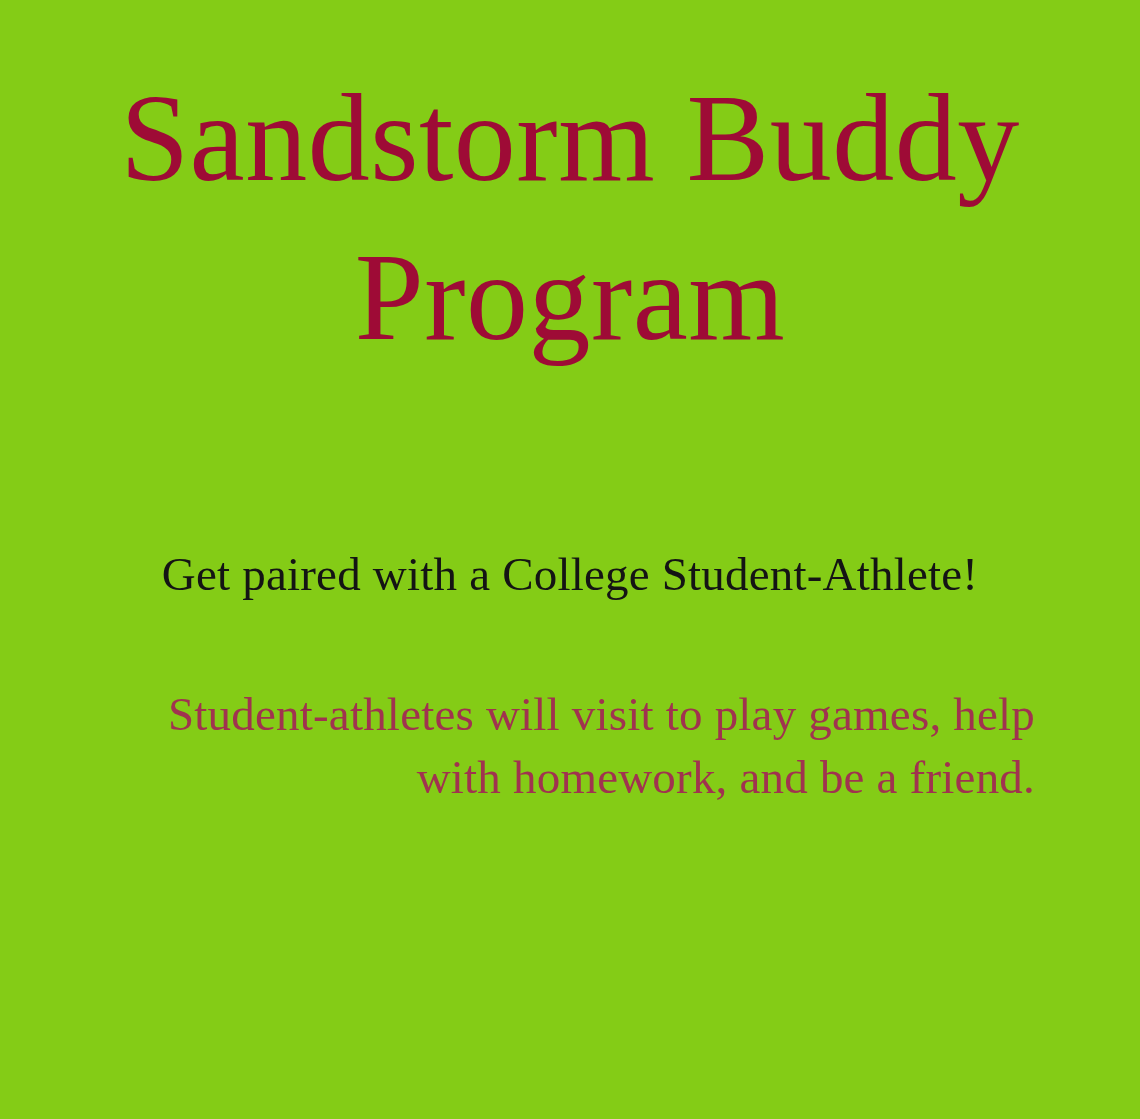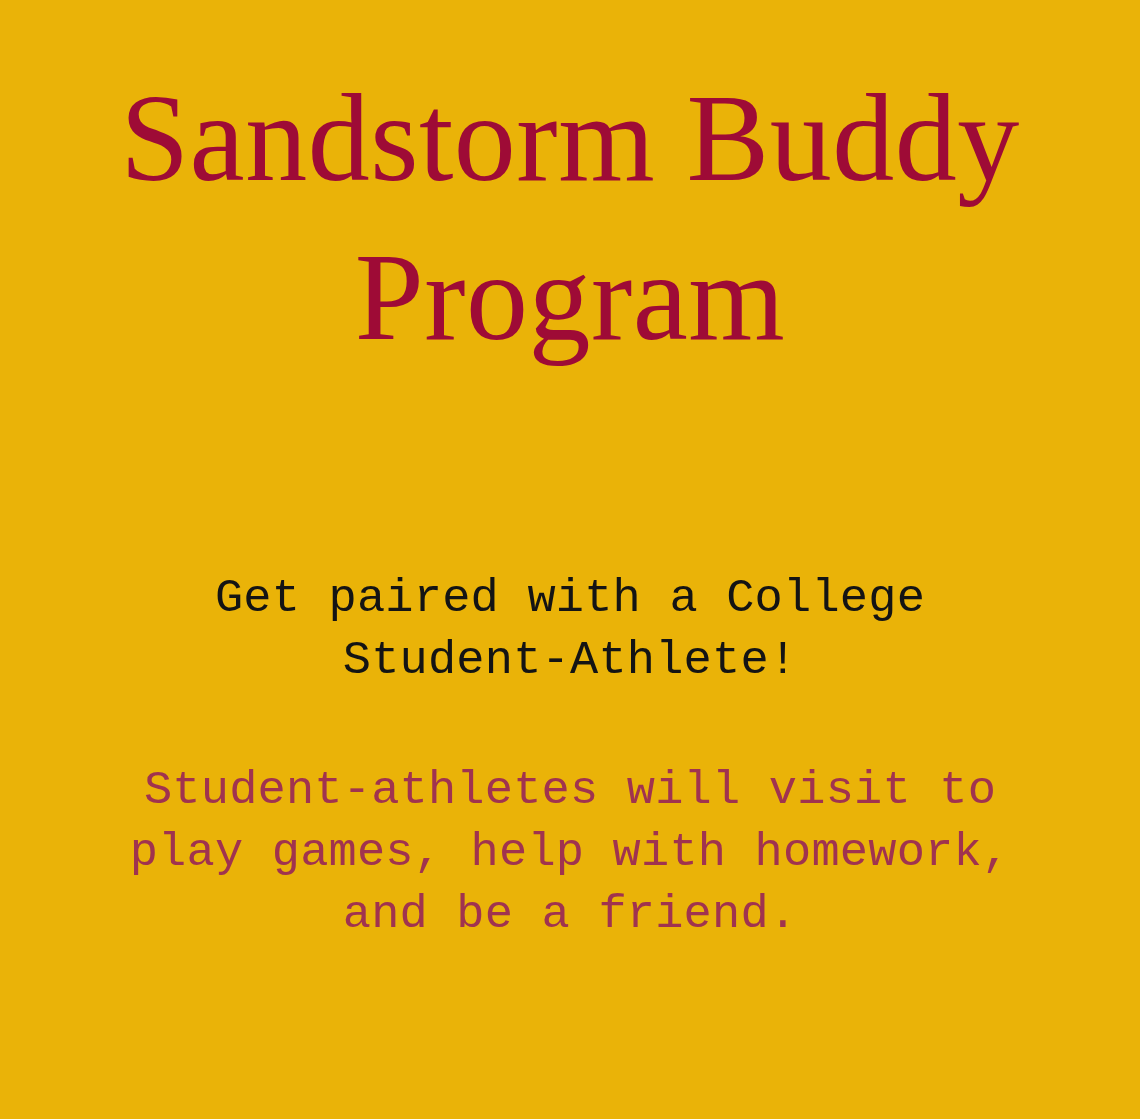--- a/index.html
+++ b/index.html
@@ -12,26 +12,25 @@
     height: 1119px;
     font-family: "Liberation Serif", "DejaVu Serif", serif;
     -webkit-font-smoothing: antialiased;
     overflow: hidden;
   }
 
   .flyer {
     box-sizing: border-box;
     width: 1140px;
     height: 1119px;
-    background: #eab308;
+    background: #84cc16;
     padding: 60px 40px 0 40px;
     display: flex;
     flex-direction: column;
     align-items: center;
-    gap: 36px;
   }
 
   .flyer-title {
     margin: 0;
     padding: 0;
     color: #9e0b36;
     font-family: "Liberation Serif", "DejaVu Serif", serif;
     font-weight: 400;
     font-size: 124px;
     line-height: 1.28;
@@ -42,24 +41,24 @@
 
   .body-block {
     margin-top: 150px;
     width: 960px;
     display: flex;
     flex-direction: column;
     align-items: center;
   }
 
   .para {
-    margin: 5px;
+    margin: 16px;
     padding: 0;
     text-align: center;
-    font-family: Liberation Mono, monospace;
+    font-family: Liberation Serif, serif;
     font-weight: 400;
     font-size: 47px;
     line-height: 1.32;
     letter-spacing: 0.2px;
   }
 
   .para + .para {
     margin-top: 62px;
   }
 
@@ -70,20 +69,21 @@
   .para-crimson {
     color: #a0334f;
   }
 
   .para-lead {
     width: 940px;
   }
 
   .para-mid {
     width: 930px;
+    text-align: right;
   }
 
   .para-closing {
     width: 990px;
   }
 </style>
 </head>
 <body>
 
 <div class="flyer">

